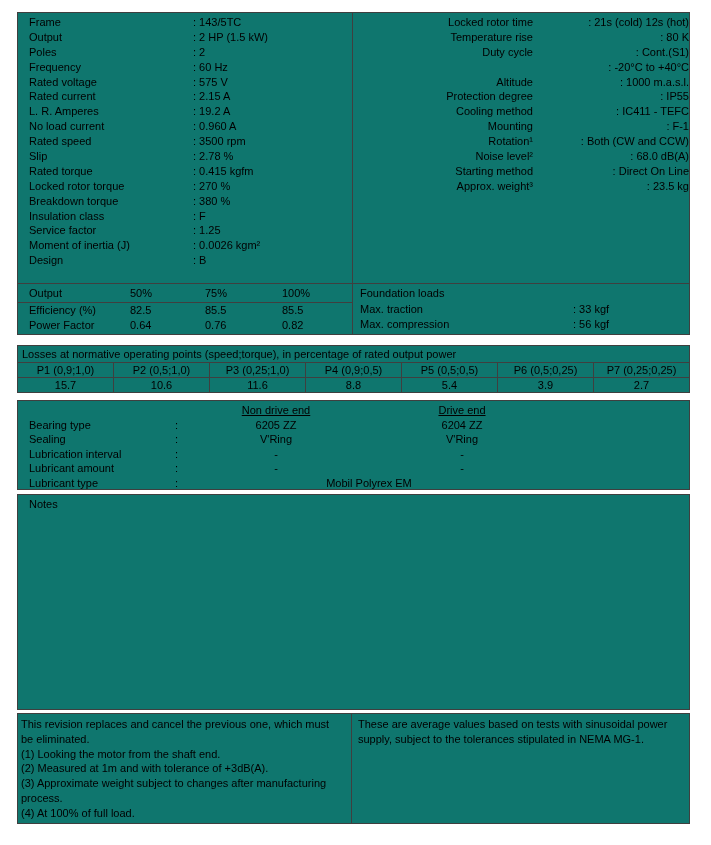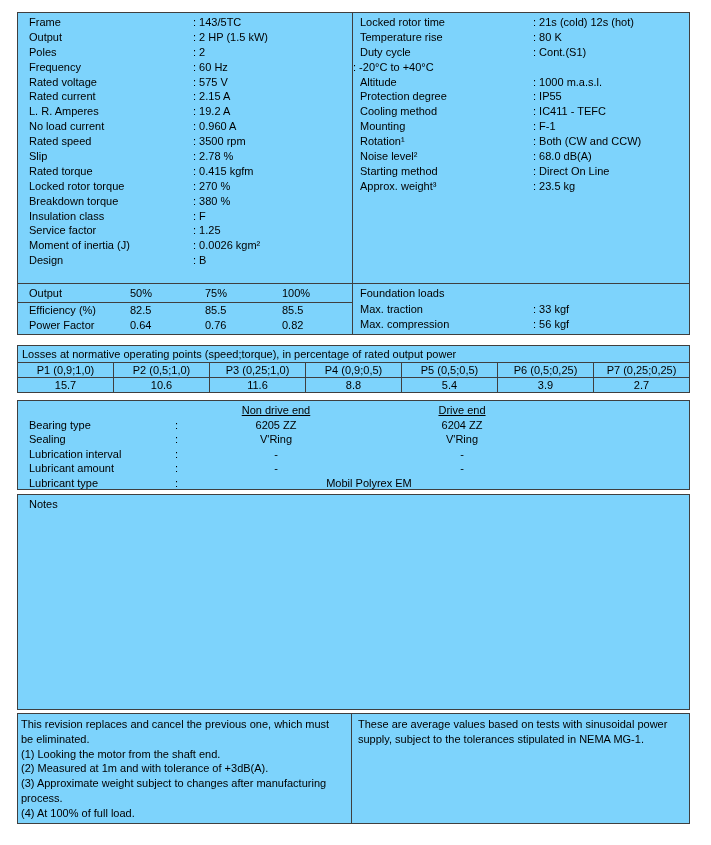--- a/index.html
+++ b/index.html
@@ -1,42 +1,42 @@
 <!DOCTYPE html>
 <html><head>
 <meta charset="utf-8">
 <style>
   html,body{margin:0;padding:0;background:#fff;}
   body{font-family:"Liberation Sans",sans-serif;font-size:11px;color:#000;width:711px;height:845px;overflow:hidden;}
   .page{width:673px;margin:12px 0 0 17px;}
-  .sec{border:1px solid #3f3f3f;box-sizing:border-box;background:#7dd3fc;}
+  .sec{border:1px solid #3f3f3f;box-sizing:border-box;background:#0f766e;}
 
   
   #sec-specs{height:272px;display:flex;}
   .specs-col{padding-top:2px;box-sizing:border-box;}
   .specs-left{width:334px;}
-  .specs-right{flex:1;border-left:1px solid #3f3f3f;}
+  .specs-right{flex:1;border-left:1px solid #3f3f3f;text-align:right;}
   .spec-row{display:flex;height:14.9px;line-height:14.9px;white-space:nowrap;}
   .specs-left .spec-label{width:175px;padding-left:11px;box-sizing:border-box;}
   .specs-right .spec-label{width:180px;padding-left:7px;box-sizing:border-box;}
   .spec-value{flex:1;}
 
   
   #sec-output{height:52px;display:flex;margin-top:-1px;}
   .out-left{width:334px;box-sizing:border-box;}
   .out-right{flex:1;border-left:1px solid #3f3f3f;box-sizing:border-box;}
   .out-header{display:flex;height:18px;line-height:18px;border-bottom:1px solid #3f3f3f;white-space:nowrap;}
   .out-row{display:flex;height:15px;line-height:15px;white-space:nowrap;}
   .out-row:first-of-type{margin-top:1px;}
   .oc0{width:112px;padding-left:11px;box-sizing:border-box;}
   .oc1{width:75px;}
   .oc2{width:77px;}
   .oc3{flex:1;}
   .fl-title{height:18px;line-height:18px;padding-left:7px;}
-  .out-right .spec-row{height:15px;line-height:15px;}
+  .out-right .spec-row{height:15px;line-height:15px;gap:40px;}
   .out-right .spec-row:first-of-type{margin-top:1px;}
   .out-right .spec-label{width:180px;padding-left:7px;box-sizing:border-box;}
 
   
   #sec-losses{margin-top:10px;}
   .losses-title{height:16px;line-height:16px;padding-left:4px;border-bottom:1px solid #3f3f3f;white-space:nowrap;}
   .loss-row{display:flex;}
   .loss-row.vals{border-top:1px solid #3f3f3f;}
   .loss-cell{flex:1;text-align:center;height:14px;line-height:14px;border-left:1px solid #3f3f3f;overflow:hidden;}
   .loss-cell:first-child{border-left:none;}

